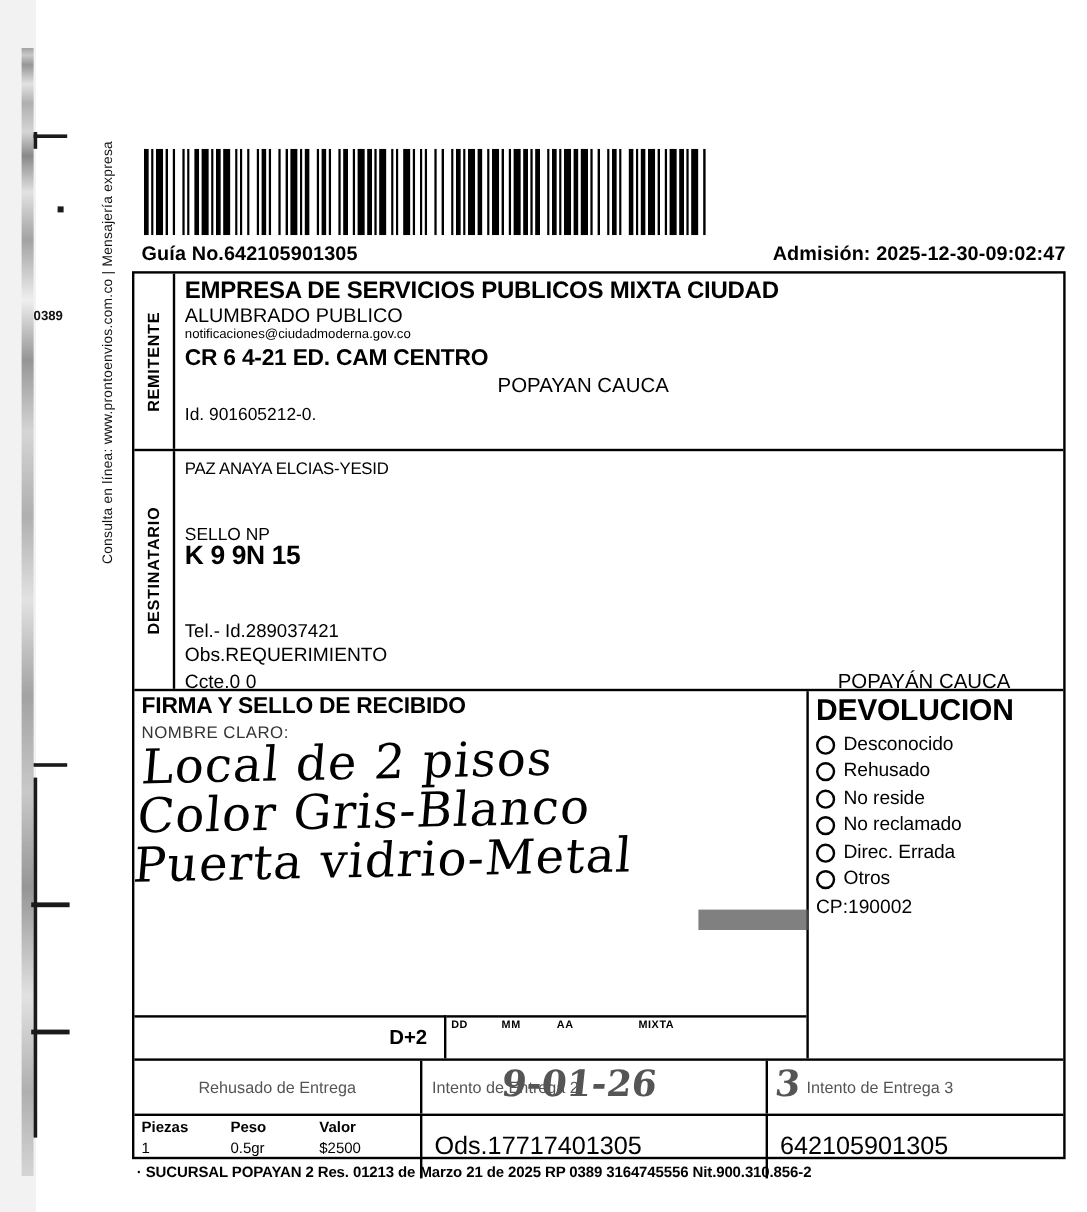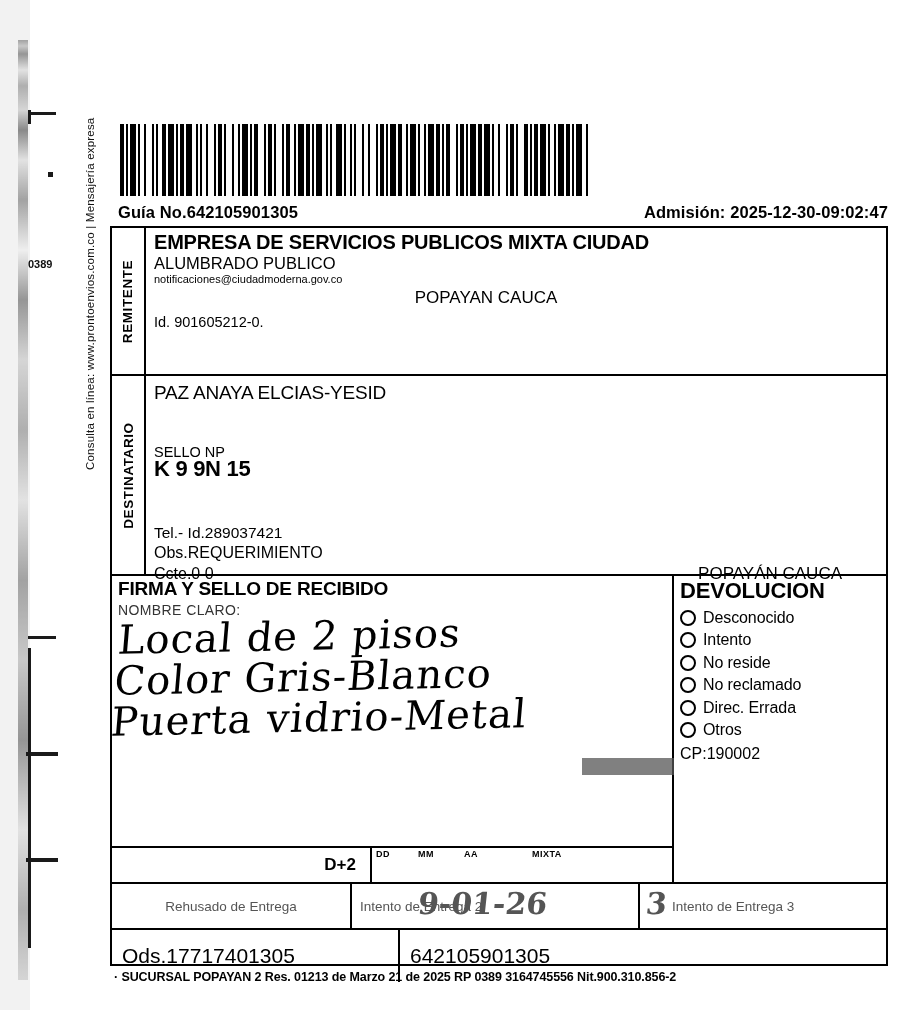--- a/index.html
+++ b/index.html
@@ -84,21 +84,21 @@
   .remitente{height:148px;}
   .rem-t1{font-size:20px;font-weight:bold;line-height:1.05;letter-spacing:-.2px;}
   .rem-t2{font-size:16.5px;line-height:1.1;margin-top:1px;}
   .rem-t3{font-size:11px;line-height:1.15;margin-top:1px;}
   .rem-t4{font-size:19px;font-weight:bold;line-height:1.1;margin-top:3px;letter-spacing:-.2px;}
   .rem-city{font-size:17px;text-align:center;margin-top:2px;padding-right:60px;}
   .rem-id{font-size:14.5px;margin-top:6px;}
 
   
   .destinatario{height:200px;}
-  .des-name{font-size:19px;margin-top:2px;letter-spacing:-.2px;}
+  .des-name{font-size:14px;margin-top:2px;letter-spacing:-.2px;}
   .des-email{font-size:14.5px;margin-top:40px;}
   .des-addr{font-size:22px;font-weight:bold;line-height:1;margin-top:-2px;letter-spacing:-.3px;}
   .des-tel{font-size:15.5px;margin-top:44px;}
   .des-obs{font-size:16px;margin-top:2px;}
   .des-bottom{display:flex;justify-content:space-between;align-items:baseline;margin-top:2px;}
   .des-ccte{font-size:16px;}
   .des-city{font-size:17px;padding-right:36px;}
 
   
   .mid{display:flex;border-bottom:2.5px solid #000;height:308px;box-sizing:border-box;}
@@ -130,21 +130,21 @@
     border-top:2.5px solid #000;box-sizing:border-box;
     padding:1px 4px;
   }
   .fh-heads{display:flex;gap:16px;font-size:9px;font-weight:bold;letter-spacing:.5px;}
   .fh-heads span{display:inline-block;}
   .fh-sub{font-size:12px;color:#555;letter-spacing:.2px;margin-top:1px;}
 
   .devolucion{
     width:212px;flex:0 0 212px;box-sizing:border-box;padding:2px 6px;
   }
-  .dev-title{font-size:22px;font-weight:bold;letter-spacing:-.2px;}
+  .dev-title{font-size:25px;font-weight:bold;letter-spacing:-.2px;}
   .dev-item{display:flex;align-items:center;gap:7px;margin-top:4.5px;}
   .dev-o{
     width:12px;height:12px;border:2.2px solid #000;border-radius:50%;
     flex:0 0 12px;
   }
   .dev-l{font-size:16px;letter-spacing:-.1px;}
   .dev-cp{font-size:16px;margin-top:6px;}
 
   
   .intento{display:flex;height:46px;border-bottom:2.5px solid #000;box-sizing:border-box;}
@@ -352,20 +352,21 @@
 <div class="label">
 
   <div class="row remitente">
     <div class="vlabel">
       <span>REMITENTE</span>
     </div>
     <div class="cell" style="flex:1 1 auto;">
       <div class="rem-t1">EMPRESA DE SERVICIOS PUBLICOS MIXTA CIUDAD</div>
       <div class="rem-t2">ALUMBRADO PUBLICO</div>
       <div class="rem-t3">notificaciones@ciudadmoderna.gov.co</div>
+      <div class="rem-t4">CR 6  4-21 ED. CAM CENTRO</div>
       <div class="rem-city">POPAYAN CAUCA</div>
       <div class="rem-id">Id. 901605212-0.</div>
     </div>
   </div>
 
   <div class="row destinatario">
     <div class="vlabel">
       <span>DESTINATARIO</span>
     </div>
     <div class="cell" style="flex:1 1 auto;">
@@ -404,21 +405,21 @@
 
     <div class="devolucion">
       <div class="dev-title">DEVOLUCION</div>
 
       <div class="dev-item">
         <span class="dev-o"></span>
         <span class="dev-l">Desconocido</span>
       </div>
       <div class="dev-item">
         <span class="dev-o"></span>
-        <span class="dev-l">Intento</span>
+        <span class="dev-l">Rehusado</span>
       </div>
       <div class="dev-item">
         <span class="dev-o"></span>
         <span class="dev-l">No reside</span>
       </div>
       <div class="dev-item">
         <span class="dev-o"></span>
         <span class="dev-l">No reclamado</span>
       </div>
       <div class="dev-item">
@@ -441,19 +442,31 @@
       <span>Intento de Entrega 2</span>
       <span class="hand-sm" style="left:66px;top:2px;">9-01-26</span>
     </div>
     <div class="int-c int3">
       <span style="padding-left:24px">Intento de Entrega 3</span>
       <span class="hand-sm" style="left:6px;top:2px;">3</span>
     </div>
   </div>
 
   <div class="bottom">
+    <div class="bt1">
+      <div class="bt-heads">
+        <span style="width:74px">Piezas</span>
+        <span style="width:74px">Peso</span>
+        <span>Valor</span>
+      </div>
+      <div class="bt-vals">
+        <span style="width:74px">1</span>
+        <span style="width:74px">0.5gr</span>
+        <span>$2500</span>
+      </div>
+    </div>
     <div class="bt2">Ods.17717401305</div>
     <div class="bt3">642105901305</div>
   </div>
 
 </div>
 
 <div class="footer">· SUCURSAL POPAYAN 2 Res. 01213 de Marzo 21 de 2025 RP 0389  3164745556 Nit.900.310.856-2</div>
 
 </body></html>

